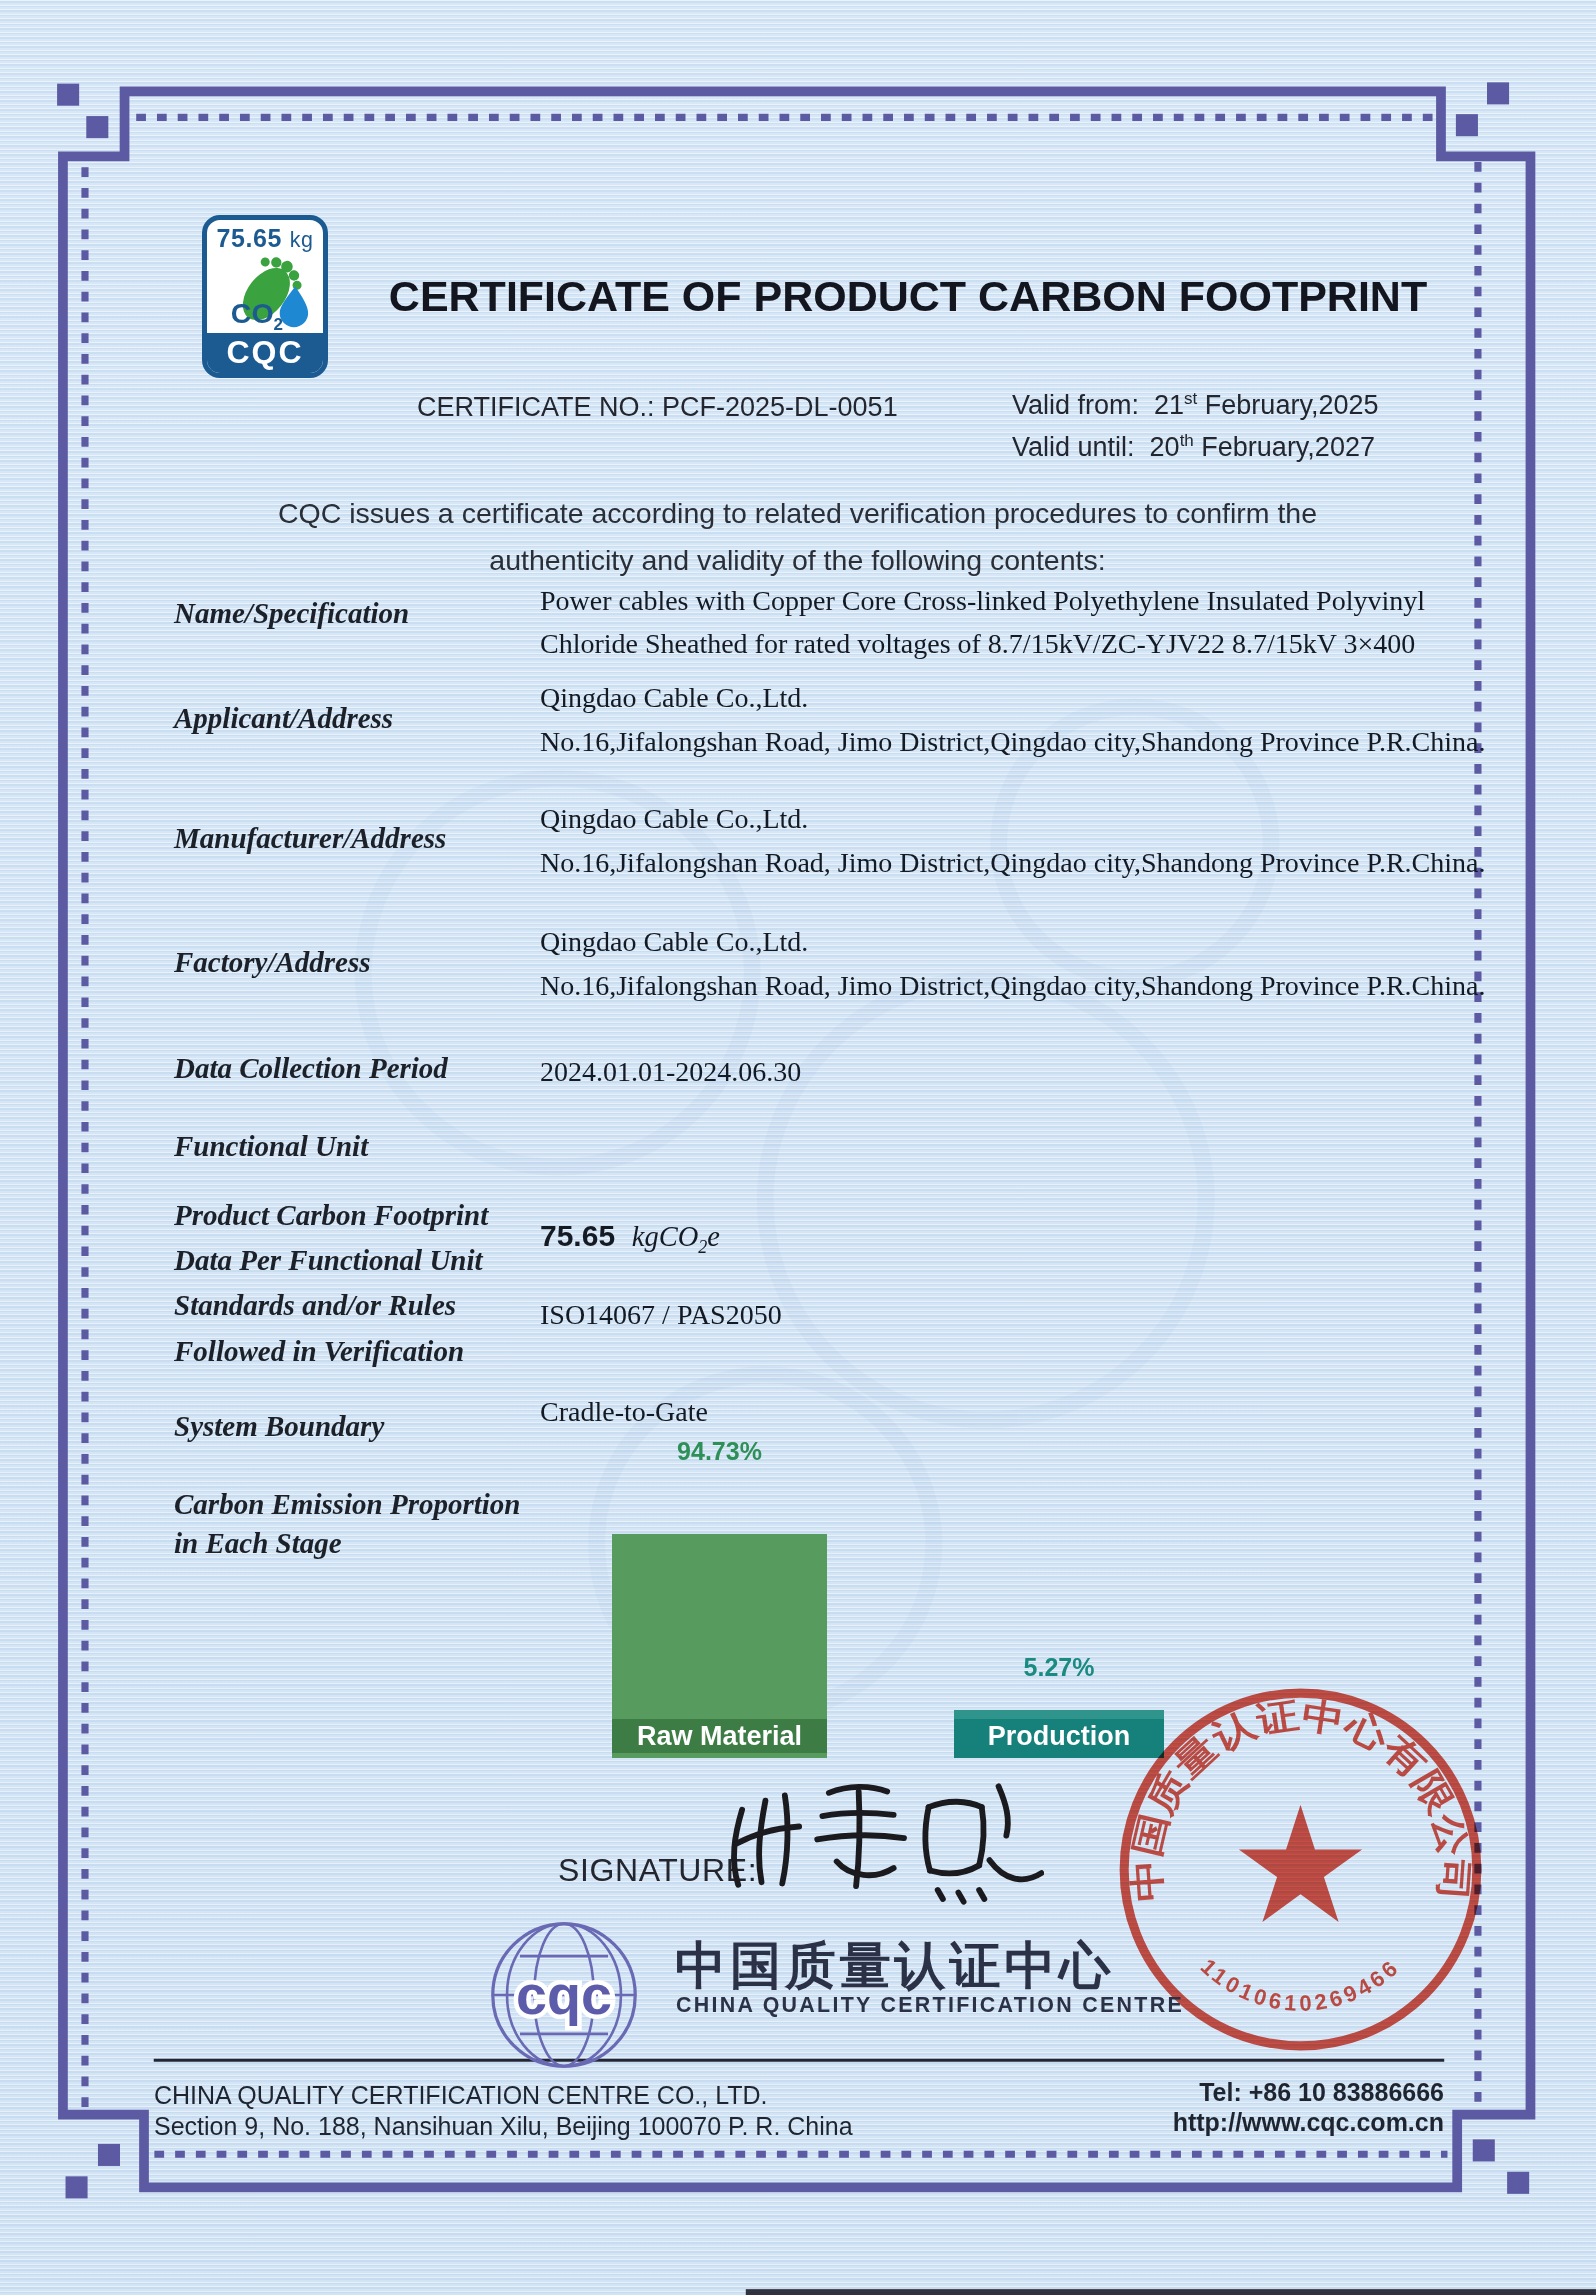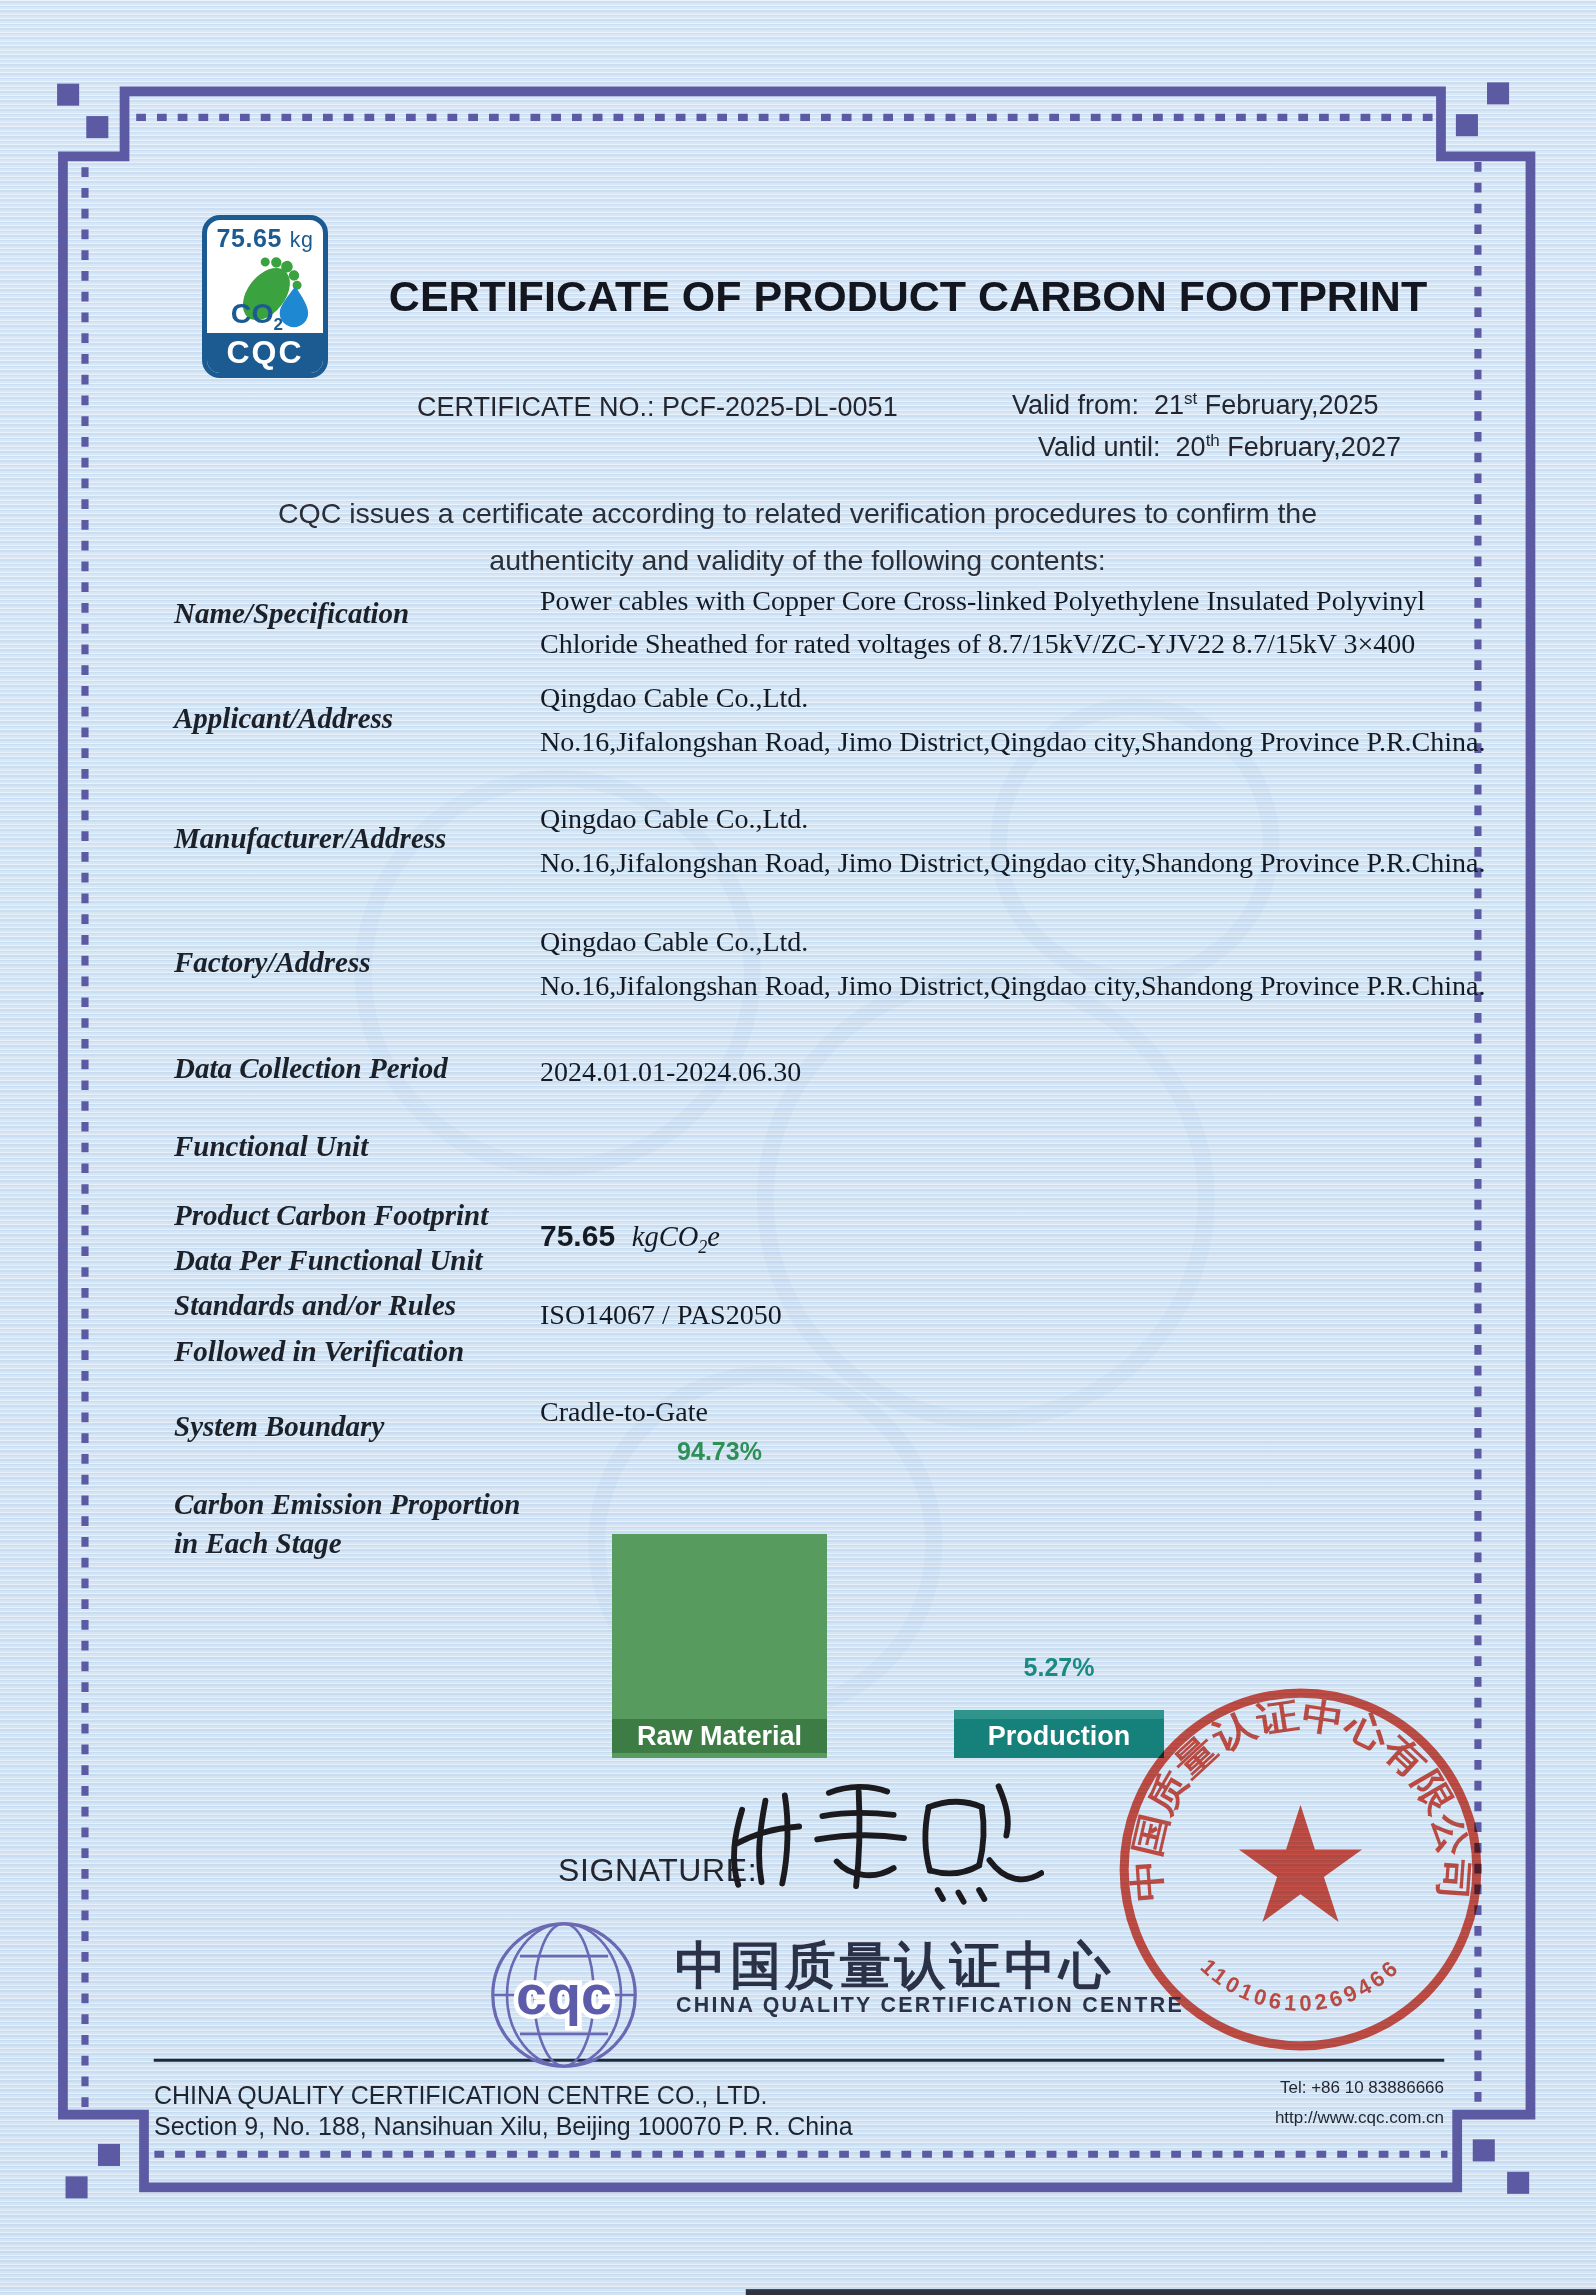--- a/index.html
+++ b/index.html
@@ -42,21 +42,21 @@
   .bar{position:absolute;}
   .barlabel{position:absolute;top:1719px;height:34px;line-height:34px;text-align:center;
     color:#ffffff;font-weight:bold;font-size:27px;}
   .rawband{position:absolute;top:1719px;height:34px;}
   .signlbl{left:558px;top:1852px;font-size:32px;color:#23262e;letter-spacing:0.6px;}
   .stamp{mix-blend-mode:multiply;opacity:.93;}
   .cqc-cn{left:675px;top:1932px;font-size:51px;color:#2b3147;letter-spacing:3.9px;font-weight:600;
     font-family:"Liberation Sans",sans-serif;}
   .cqc-en{left:676px;top:1993px;font-size:21.4px;color:#2b3147;letter-spacing:2.3px;font-weight:bold;}
   .footer-left{left:154px;font-size:25px;color:#1f2530;}
-  .footer-right{font-size:17px;color:#1f2530;text-align:right;}
+  .footer-right{font-size:25px;color:#1f2530;text-align:right;font-weight:bold;}
 </style>
 </head>
 <body>
 
 <div class="page">
 
   <svg class="abs borderlayer" width="1596" height="2295" viewBox="0 0 2461 3539">
 
     <g stroke="#7ea6cf" fill="none" opacity="0.07" stroke-width="26">
       <circle cx="860" cy="1500" r="300"></circle>
@@ -109,21 +109,21 @@
   <div class="abs title">CERTIFICATE OF PRODUCT CARBON FOOTPRINT</div>
 
   <div class="abs certno">
     <span>CERTIFICATE NO.:</span>
     <span>PCF-2025-DL-0051</span>
   </div>
   <div class="abs validrow" style="left:1012px;top:389px;">
     <span>Valid from:</span>&nbsp;
     <span><span>21</span><span class="ord">st</span><span> February,2025</span></span>
   </div>
-  <div class="abs validrow" style="left:1012px;top:431px;margin-left:26px;">
+  <div class="abs validrow" style="left:1012px;top:431px;">
     <span>Valid until:</span>&nbsp;
     <span><span>20</span><span class="ord">th</span><span> February,2027</span></span>
   </div>
 
   <div class="abs intro" style="top:497px;">CQC issues a certificate according to related verification procedures to confirm the</div>
   <div class="abs intro" style="top:544px;">authenticity and validity of the following contents:</div>
 
   <div class="abs lbl" style="left:174px;top:597px;">Name/Specification</div>
   <div class="abs val val2" style="left:540px;top:579px;width:928px;">Power cables with Copper Core Cross-linked Polyethylene Insulated Polyvinyl Chloride Sheathed for rated voltages of 8.7/15kV/ZC-YJV22 8.7/15kV 3×400</div>
 

